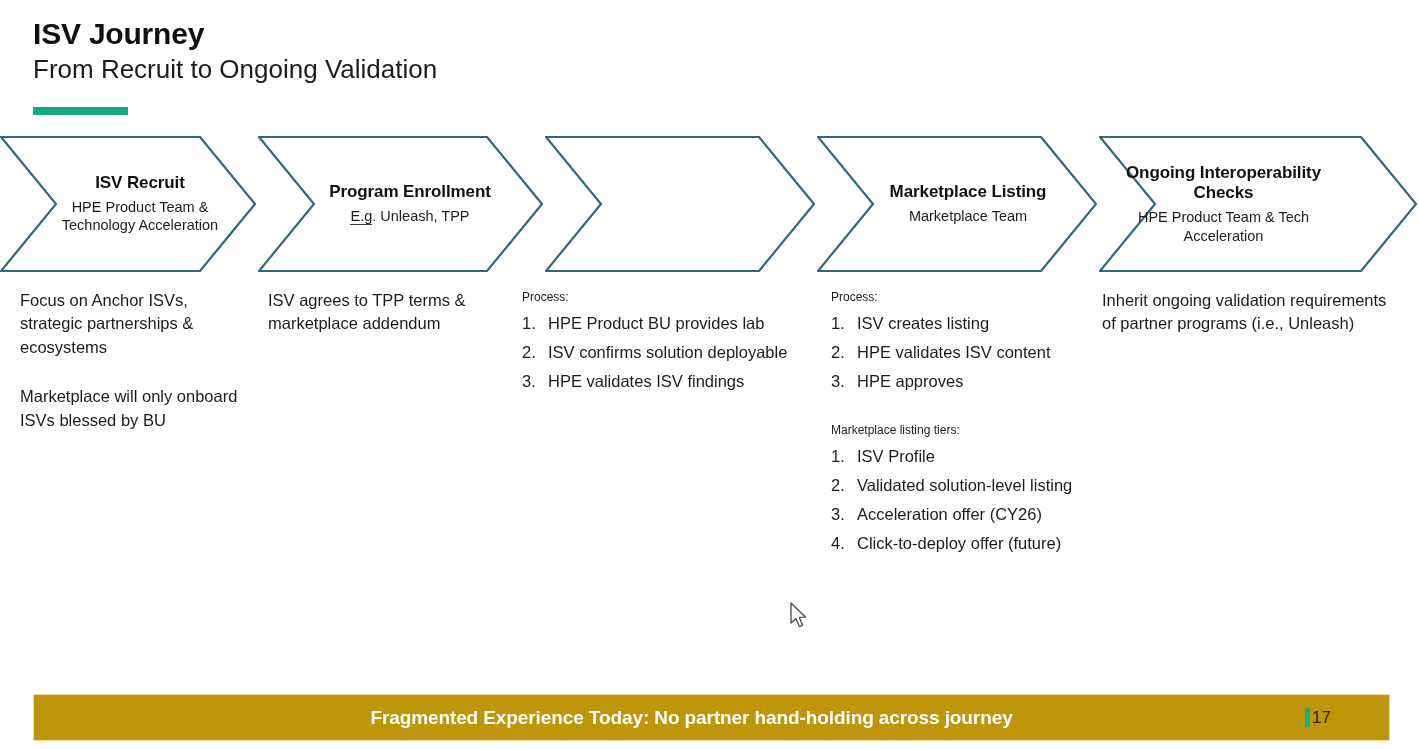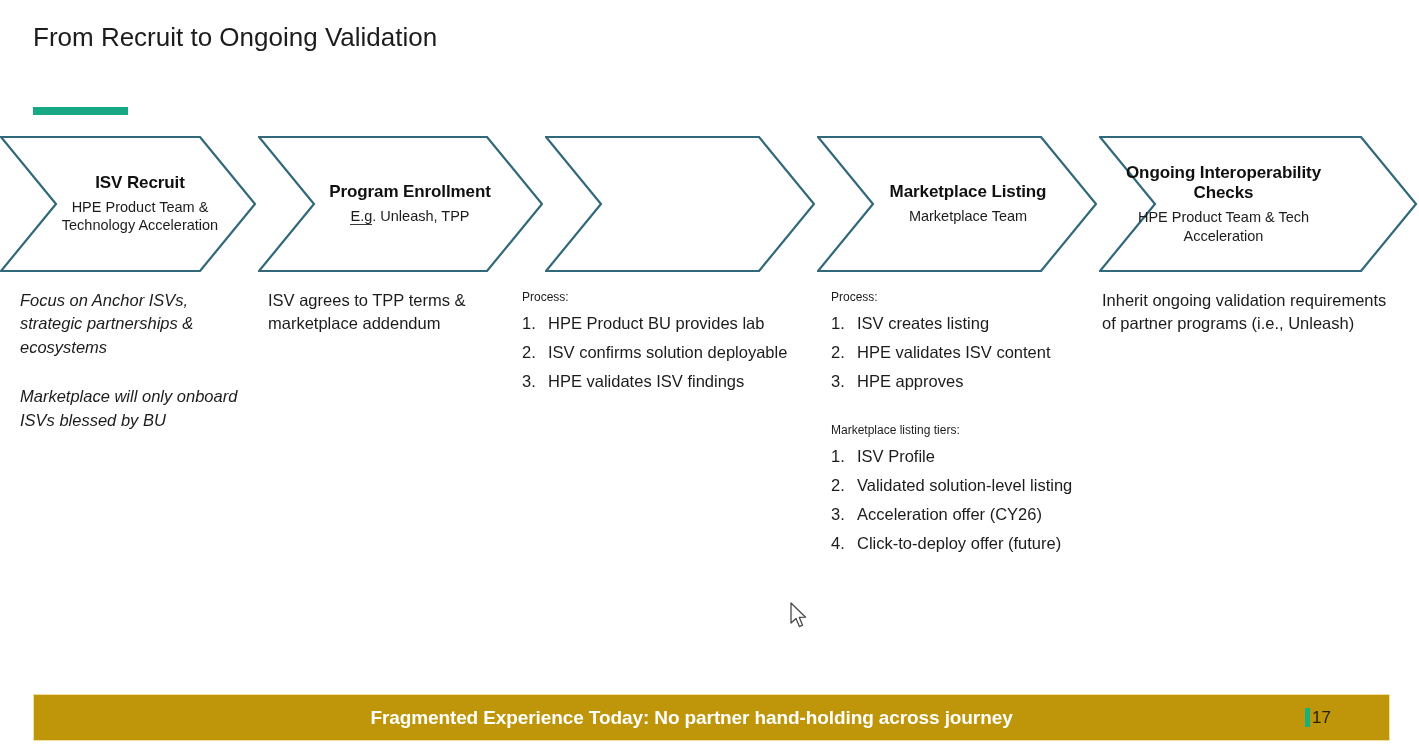--- a/index.html
+++ b/index.html
@@ -103,20 +103,21 @@
   .page-tick { width: 5px; height: 19px; background: #18b07e; display:block; }
   .page-num { font-size: 17px; color: #262207; font-weight: 400; }
 
   
   .cursor { position: absolute; left: 788px; top: 601px; width: 22px; height: 30px; }
 </style>
 </head>
 <body>
 
 <div class="title-block">
+  <h1 class="slide-title">ISV Journey</h1>
   <div class="slide-subtitle">From Recruit to Ongoing Validation</div>
 </div>
 <div class="accent-bar"></div>
 
 <div class="chevron-band">
 
   <div class="chev" style="left:0px; width:256px;">
     <svg viewBox="0 0 256 136" preserveAspectRatio="none" aria-hidden="true">
       <path d="M1,1 L200,1 L255,68 L200,135 L1,135 L56,68 Z" fill="#ffffff" stroke="#31687a" stroke-width="2.2" stroke-linejoin="miter"></path>
     </svg>
@@ -162,21 +163,21 @@
     <div class="chev-title">Ongoing Interoperability</div>
     <div class="chev-title" style="margin-top:-4px;">Checks</div>
     <div class="chev-sub">HPE Product Team &amp; Tech</div>
     <div class="chev-sub">Acceleration</div>
   </div>
 
 </div>
 
 <div class="columns">
 
-  <div class="col" style="left:20px; width:230px;font-style:italic;">
+  <div class="col" style="left:20px; width:230px;">
     <p class="para">Focus on Anchor ISVs, strategic partnerships &amp; ecosystems</p>
     <div class="gap"></div>
     <p class="para">Marketplace will only onboard ISVs blessed by BU</p>
   </div>
 
   <div class="col" style="left:268px; width:236px;">
     <p class="para">ISV agrees to TPP terms &amp; marketplace addendum</p>
   </div>
 
   <div class="col" style="left:522px; width:300px;">

